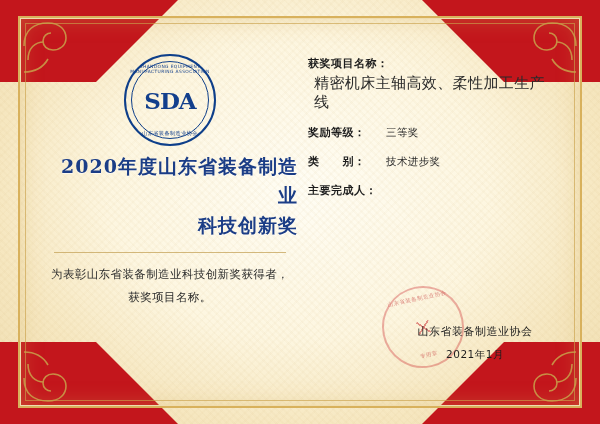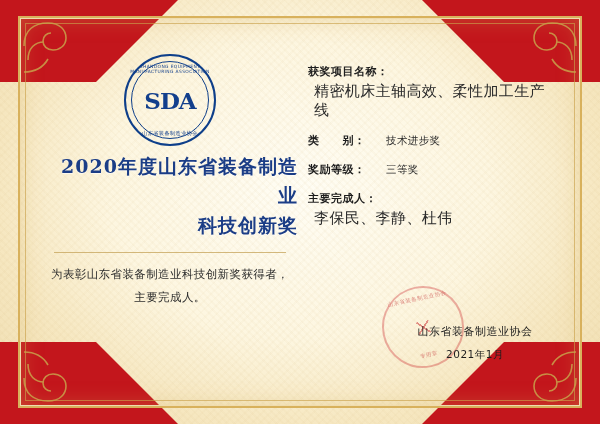--- a/index.html
+++ b/index.html
@@ -93,21 +93,21 @@
     font-size:11.5px;line-height:1.95;color:#2c2c2c;
     text-align:center;padding:0 6px;letter-spacing:.4px;
   }
   .cert-no{
     margin-top:26px;font-size:10.5px;color:#222;letter-spacing:.6px;
     text-align:center;
   }
 
   
   .right-panel{
-    position:absolute;right:12px;top:36px;width:250px;margin-left:12px;
+    position:absolute;right:12px;top:28px;width:250px;margin-left:12px;
   }
   .field{
     display:flex;align-items:flex-start;margin-bottom:4px;
   }
   .field-label{
     font-size:11px;color:#1d1d1d;white-space:nowrap;letter-spacing:.5px;
     min-width:78px;font-weight:bold;
   }
   .field-value{
     font-size:10.5px;color:#2b2b2b;letter-spacing:.4px;line-height:1.5;
@@ -196,44 +196,43 @@
         <div class="mono">SDA</div>
         <div class="bottomtext">山东省装备制造业协会</div>
       </div>
 
       <div class="cert-title">2020年度山东省装备制造业</div>
       <div class="cert-title">科技创新奖</div>
 
       <div class="title-underline"></div>
 
       <div class="cert-body">为表彰山东省装备制造业科技创新奖获得者，</div>
-      <div class="cert-body">主要完成人。</div>
+      <div class="cert-body">获奖项目名称。</div>
 
     </div>
 
     <div class="right-panel">
       <div class="field-row">
         <div class="field-label">获奖项目名称：</div>
         <div class="field-value-row">精密机床主轴高效、柔性加工生产线</div>
+      </div>
+      <div class="field-row">
+        <div class="field">
+          <div class="field-label">奖励等级：</div>
+          <div class="field-value">三等奖</div>
+        </div>
       </div>
       <div class="field-row">
         <div class="field">
           <div class="field-label">类　　别：</div>
           <div class="field-value">技术进步奖</div>
         </div>
       </div>
       <div class="field-row">
-        <div class="field">
-          <div class="field-label">奖励等级：</div>
-          <div class="field-value">三等奖</div>
-        </div>
-      </div>
-      <div class="field-row">
         <div class="field-label">主要完成人：</div>
-        <div class="field-value-row">李保民、李静、杜伟</div>
       </div>
     </div>
 
     <div class="seal">
       <span>山东省装备制造业协会</span>
       <span class="b">专用章</span>
     </div>
 
     <div class="sign-block">
       <div class="org-name">山东省装备制造业协会</div>

